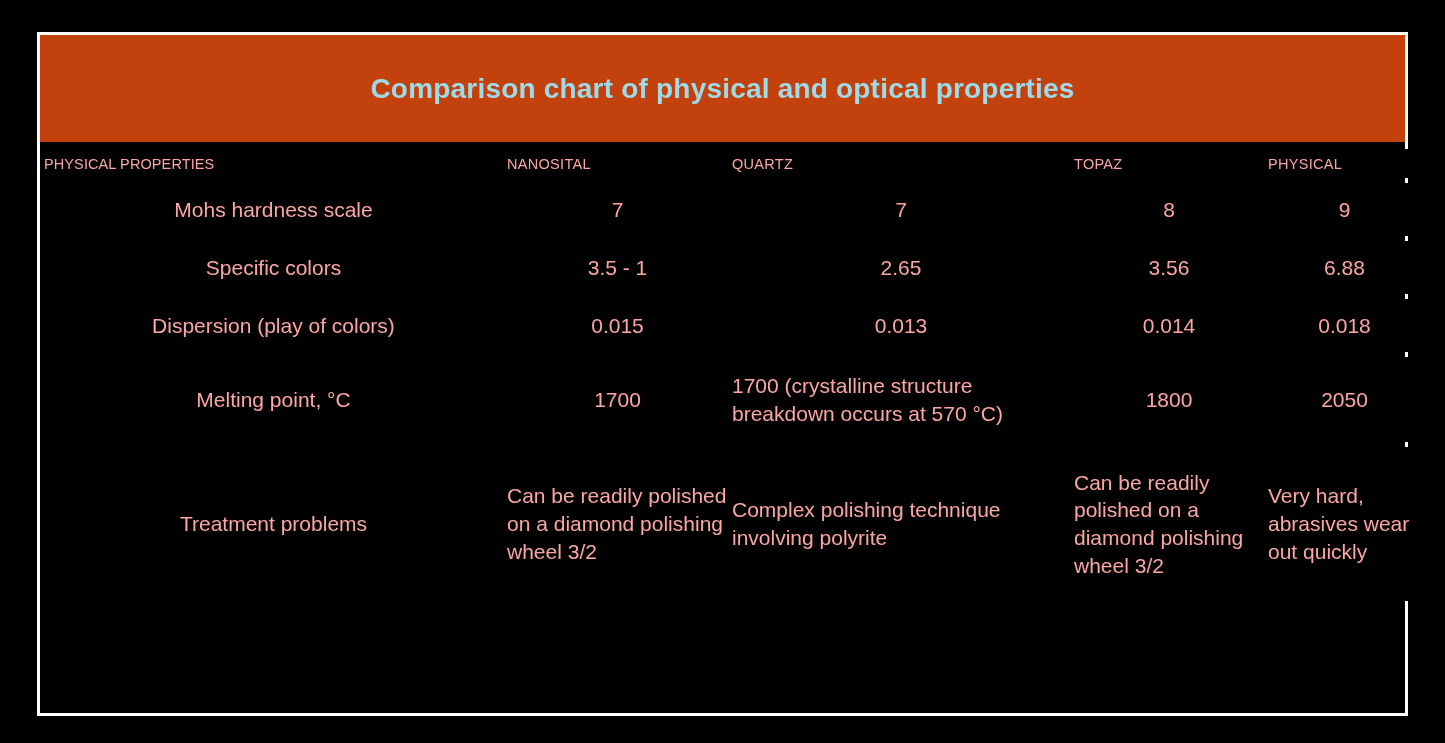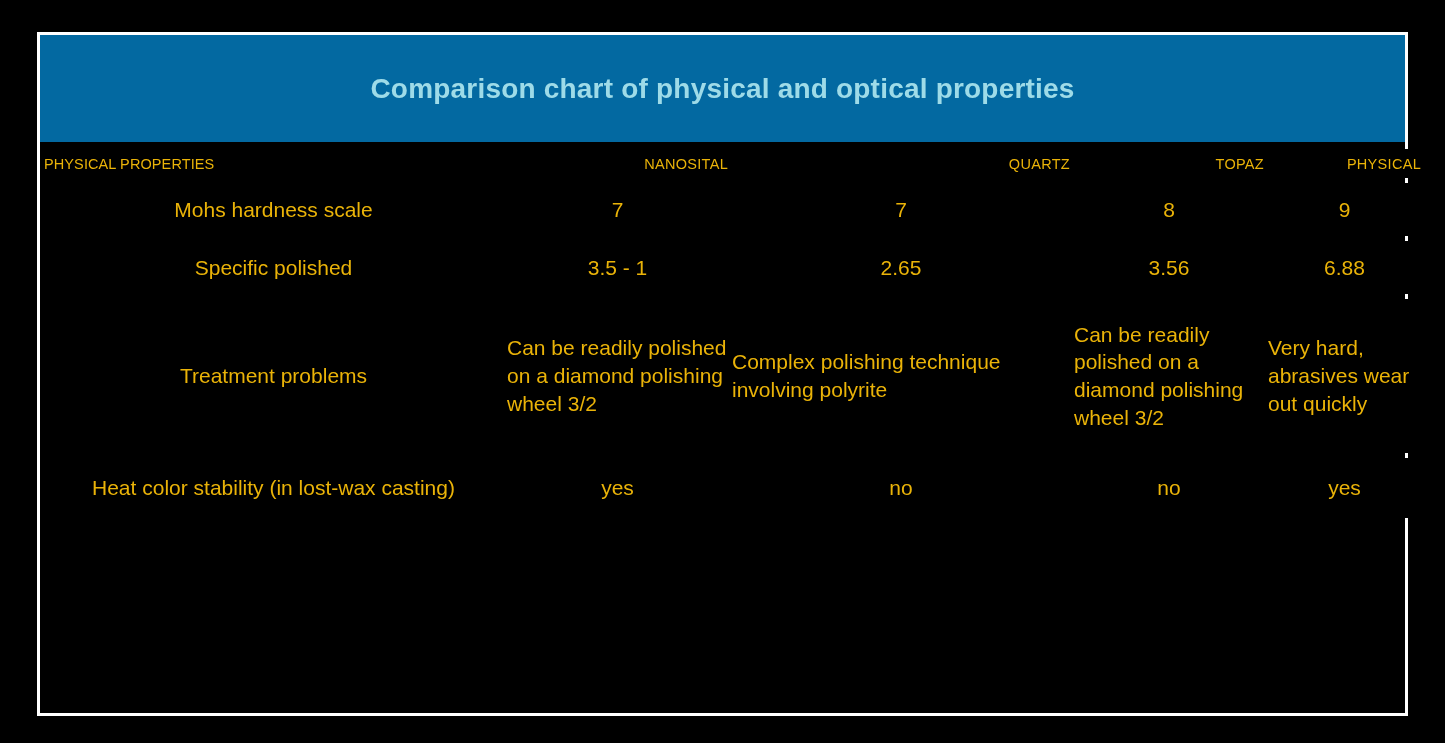--- a/index.html
+++ b/index.html
@@ -37,21 +37,21 @@
   #title-band {
     position: absolute;
     left: 0px;
     top: 0px;
     width: 100%;
     height: 107px;
     display: flex;
     align-items: center;
     justify-content: center;
     box-sizing: border-box;
-    background: #0369a1;
+    background: #c2410c;
   }
   #title-text {
     color: #9edbe8;
     font-size: 28px;
     font-weight: bold;
     letter-spacing: 0.2px;
     text-align: center;
     white-space: nowrap;
   }
 
@@ -64,42 +64,42 @@
     border-collapse: separate;
     border-spacing: 4px 5px;
     table-layout: fixed;
     margin: 0;
   }
 
   #table td, #table th {
     padding: 0;
     margin: 0;
     vertical-align: middle;
-    color: #eab308;
+    color: #fca5a5;
     font-weight: normal;
     background: #000000;
     box-sizing: border-box;
   }
 
   td.blue, th.blue { background: #2ba3cb; }
 
   
   col.c-prop { width: 459px; }
   col.c-nano { width: 221px; }
   col.c-quar { width: 338px; }
   col.c-topa { width: 190px; }
   col.c-coru { width: 153px; }
 
   
   tr.head th {
     height: 29px;
     font-size: 14.5px;
     font-weight: bold;
     letter-spacing: 0.3px;
-    text-align: right;
+    text-align: left;
   }
   tr.head th.prop-head {
     text-align: left;
     padding-left: 6px;
     letter-spacing: 0.1px;
   }
 
   
   td.prop {
     text-align: center;
@@ -167,37 +167,44 @@
       </thead>
       <tbody>
         <tr class="r-simple">
           <td class="prop">Mohs hardness scale</td>
           <td class="val blue">7</td>
           <td class="val">7</td>
           <td class="val blue">8</td>
           <td class="val">9</td>
         </tr>
         <tr class="r-simple">
-          <td class="prop">Specific polished</td>
+          <td class="prop">Specific colors</td>
           <td class="val blue">3.5 - 1</td>
           <td class="val">2.65</td>
           <td class="val blue">3.56</td>
           <td class="val">6.88</td>
+        </tr>
+        <tr class="r-simple">
+          <td class="prop">Dispersion (play of colors)</td>
+          <td class="val blue">0.015</td>
+          <td class="val">0.013</td>
+          <td class="val blue">0.014</td>
+          <td class="val">0.018</td>
+        </tr>
+        <tr class="r-melt">
+          <td class="prop">Melting point, °C</td>
+          <td class="val blue">1700</td>
+          <td class="val-wrap">1700 (crystalline structure breakdown occurs at 570 °C)</td>
+          <td class="val blue">1800</td>
+          <td class="val">2050</td>
         </tr>
         <tr class="r-treat">
           <td class="prop prop-top">Treatment problems</td>
           <td class="val-ml blue">Can be readily polished on a diamond polishing wheel 3/2</td>
           <td class="val-ml">Complex polishing technique involving polyrite</td>
           <td class="val-ml blue">Can be readily polished on a diamond polishing wheel 3/2</td>
           <td class="val-ml">Very hard, abrasives wear out quickly</td>
         </tr>
-        <tr class="r-heat">
-          <td class="prop">Heat color stability (in lost-wax casting)</td>
-          <td class="val blue">yes</td>
-          <td class="val">no</td>
-          <td class="val blue">no</td>
-          <td class="val">yes</td>
-        </tr>
       </tbody>
     </table>
 
   </div>
 </div>
 
 </body></html>

